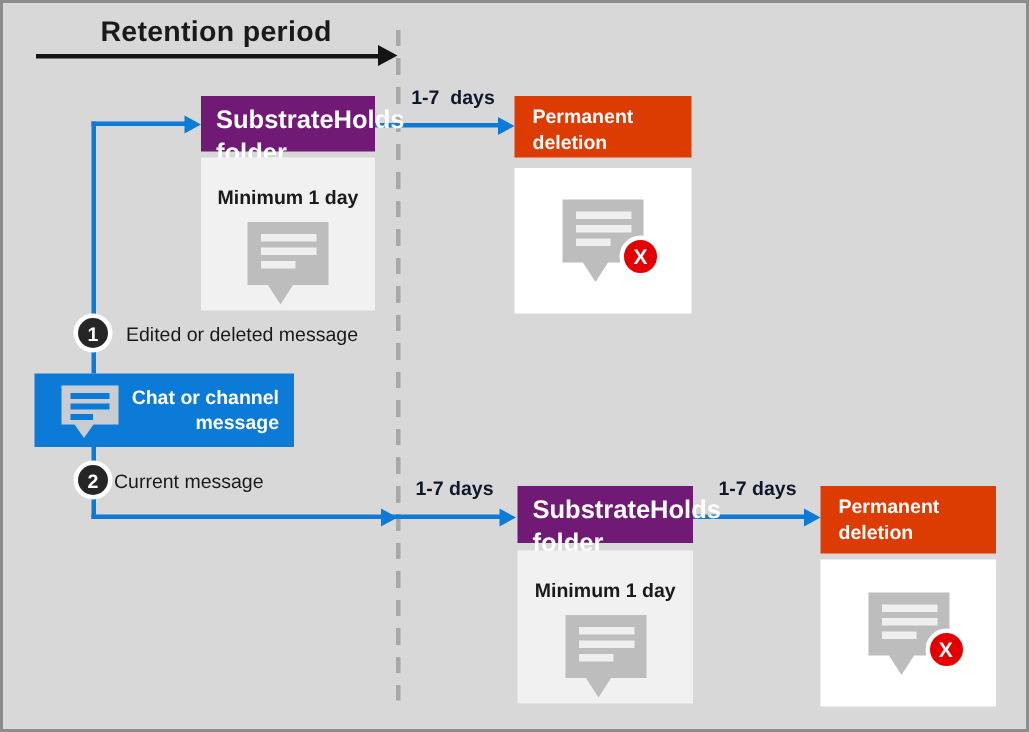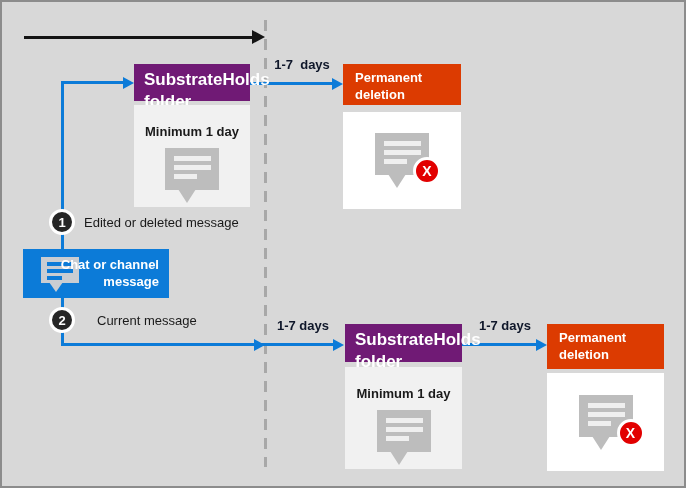--- a/index.html
+++ b/index.html
@@ -113,25 +113,25 @@
     background:#262626; border:3px solid #ffffff; color:#ffffff;
     font-size:13px; font-weight:700; display:flex; align-items:center;
     justify-content:center; z-index:3;
   }
   .c1 { left:47px; top:207px; }
   .c2 { left:47px; top:305px; }
   .step-label {
     position:absolute; font-size:13px; font-weight:400; color:#1a1a1a; z-index:2;
   }
   .s1 { left:82px; top:213px; }
-  .s2 { left:95px; top:311px; }
+  .s2 { left:74px; top:311px; }
 
   
   .chat-box {
-    position:absolute; left:21px; top:247px; width:146px; height:49px;
+    position:absolute; left:21px; top:247px; width:173px; height:49px;
     background:#0C7BD8; z-index:2;
   }
   .chat-box .chat-icon { position:absolute; left:18px; top:8px; width:38px; height:26px; background:#C9CDD2; }
   .chat-box .chat-icon::after {
     content:""; position:absolute; left:8px; bottom:-9px; width:0; height:0;
     border-left:7px solid transparent; border-right:7px solid transparent;
     border-top:10px solid #C9CDD2;
   }
   .chat-box .chat-icon .bar { position:absolute; left:6px; height:4px; background:#0C7BD8; }
   .chat-box .chat-icon .bar.b1 { top:5px;  width:26px; }
@@ -140,20 +140,21 @@
   .chat-box .chat-label {
     position:absolute; right:10px; top:8px; width:112px; text-align:right;
     color:#ffffff; font-size:13px; font-weight:700; line-height:1.3;
   }
 </style>
 </head>
 <body>
 
 <div class="canvas">
 
+  <div class="title">Retention period</div>
   <div class="black-line"></div>
   <div class="black-head"></div>
 
   <div class="dashed"></div>
 
   <div class="bluebar v1"></div>
   <div class="bluebar v2"></div>
   <div class="bluebar h1"></div>
   <div class="bluebar h2"></div>
   <div class="bluebar h3"></div>

